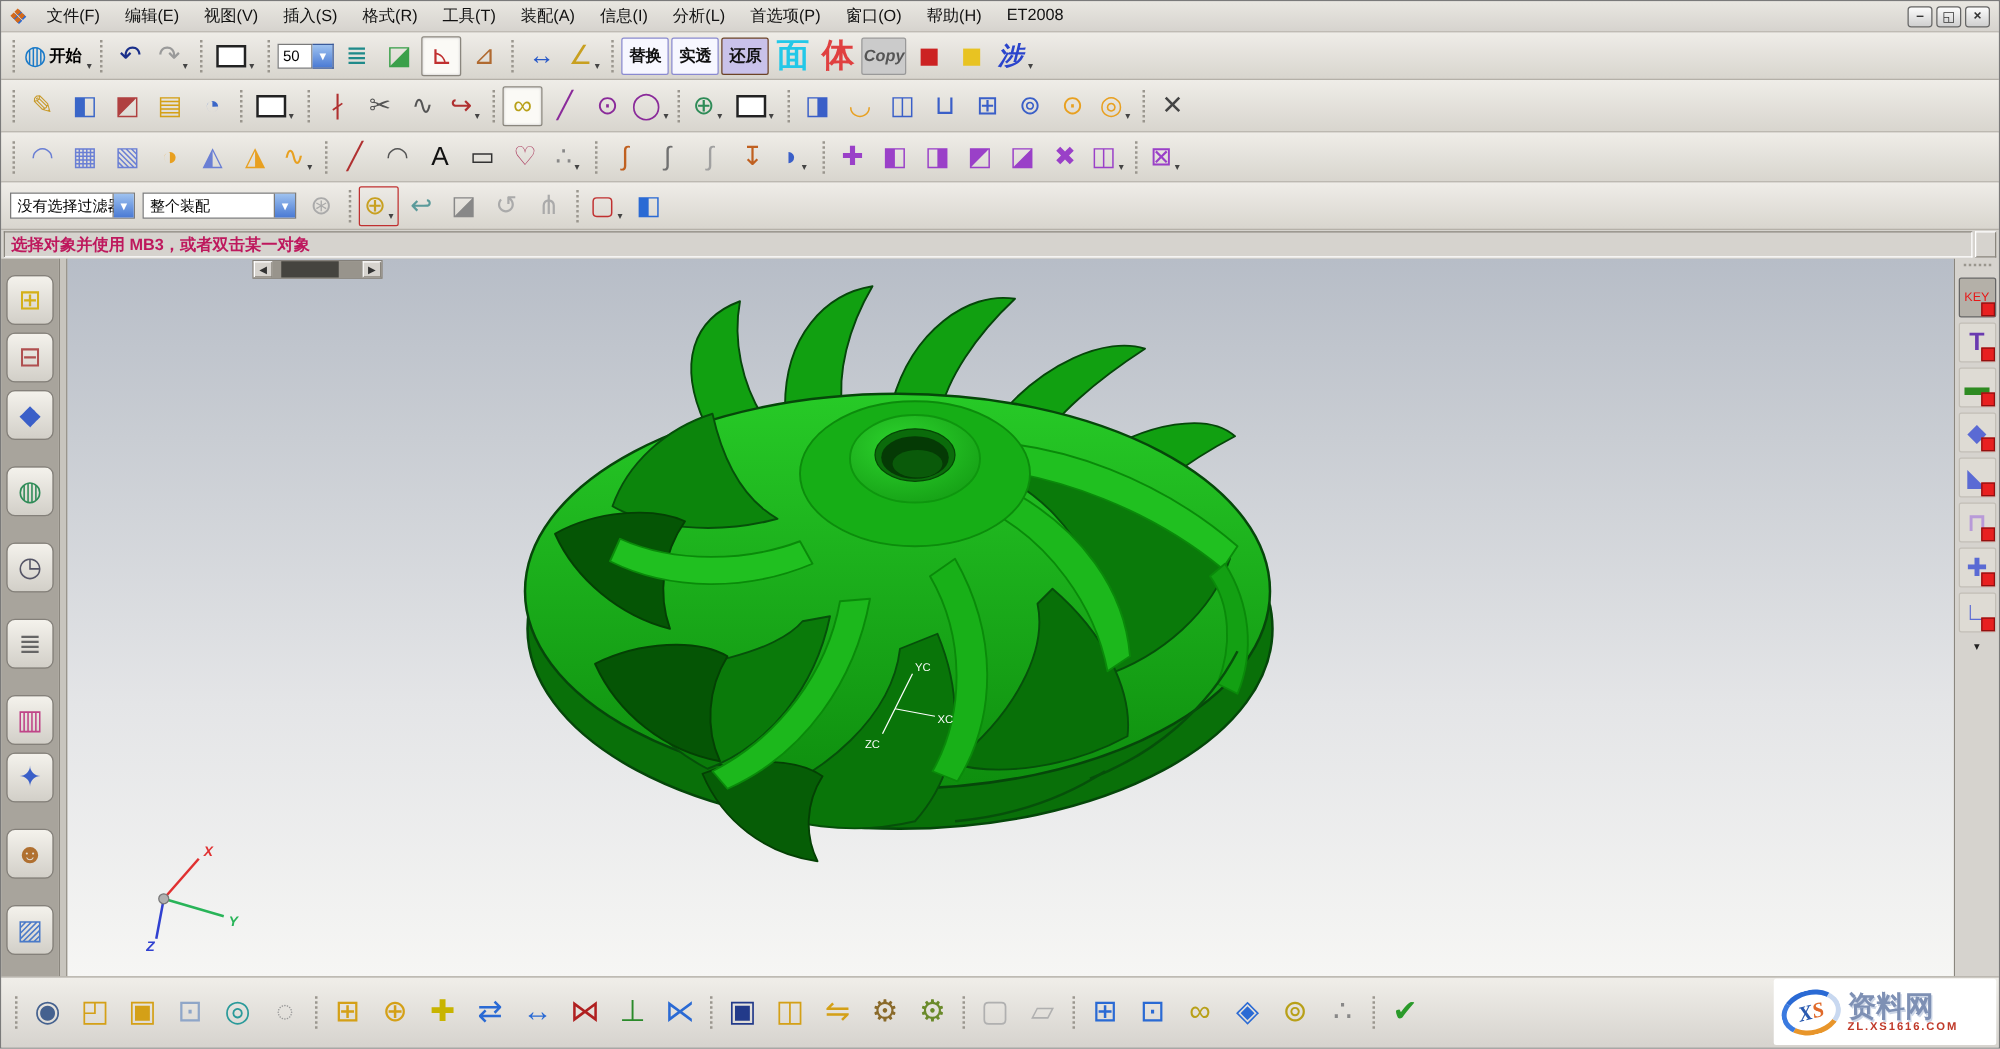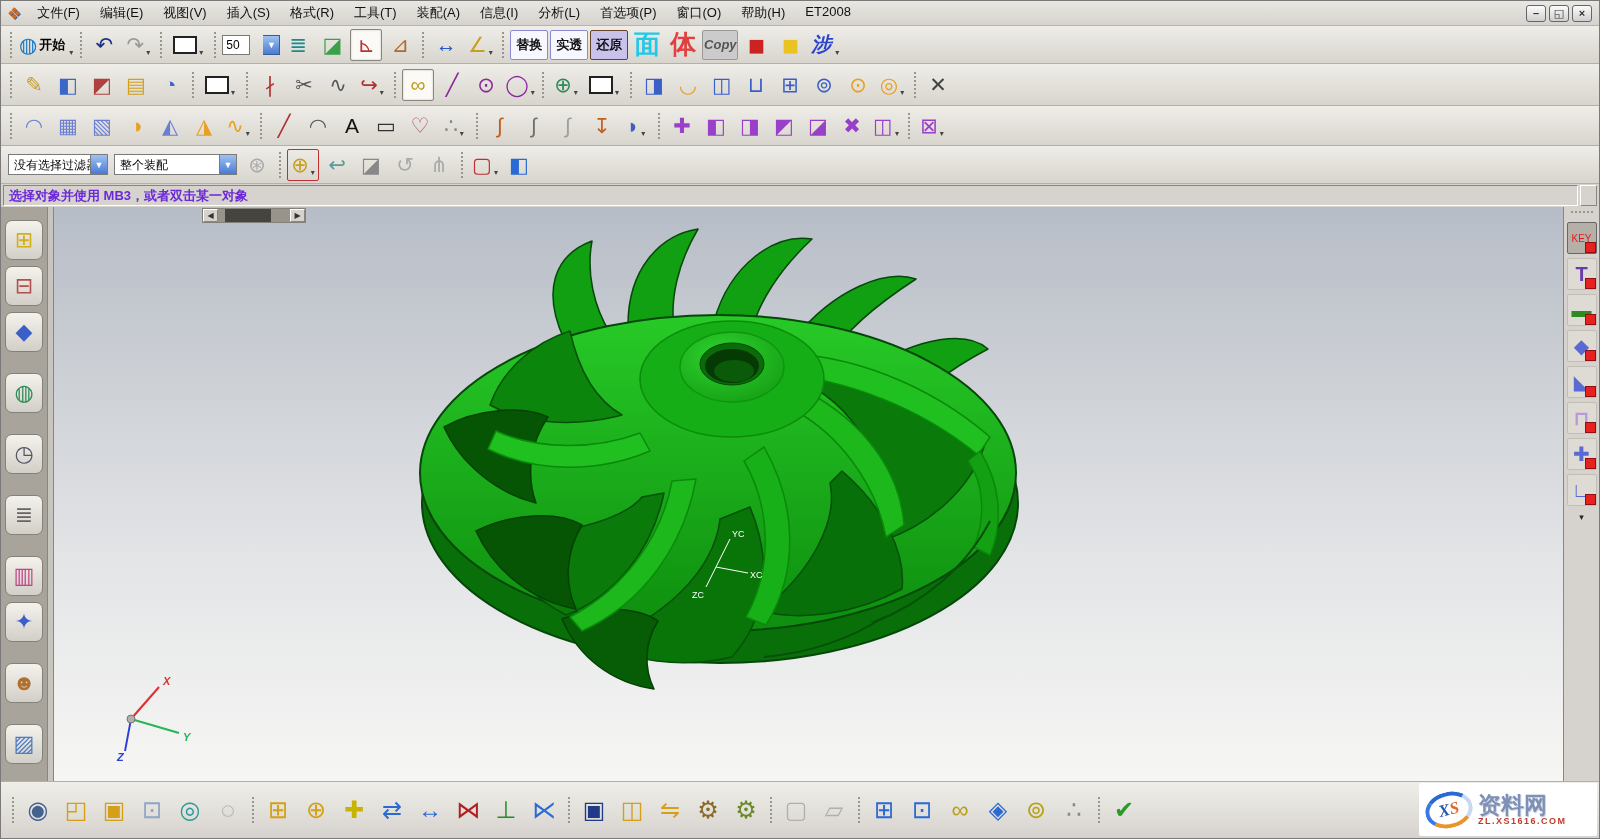--- a/index.html
+++ b/index.html
@@ -33,37 +33,37 @@
     font-size:14px; font-weight:bold; color:#111; }
   .pressed2 { background:#c9c2ea; border:1px solid #6b4226; }
   .cnbig { font-size:26px; font-weight:bold; min-width:34px; }
   .cnbig .lbl { font-size:26px; }
   .cnmed .lbl { font-size:20px; font-style:italic; }
   .copybtn { width:36px; height:30px; background:#cbcbcb; border:1px solid #999;
     font-size:11px; font-style:italic; font-weight:bold; color:#555; }
   .swatch { width:40px; }
   .swatch .glyph { width:24px; height:18px; background:#fff; border:2px solid #222; font-size:0; }
   .snap { border:1px solid #c03030; }
-  .combo2 { border:none;gap:13px; }
+  .combo2 { border:none; }
   .combo2 .cval { width:28px; height:20px; background:#fff; border:1px solid #7a7a7a;
     font-size:12px; display:flex; align-items:center; padding-left:3px; }
   .combo2 .cdd { width:17px; height:20px; background:linear-gradient(#9ec2f0,#4a7ad4); color:#fff;
     font-size:9px; display:flex; align-items:center; justify-content:center; border:1px solid #3a5a9a; border-left:none; }
 
   
   .combo { display:inline-flex; align-items:stretch; border:1px solid #7a7a7a; background:#fff;
     height:21px; margin:0 3px; }
   .combo .val { padding:2px 5px; font-size:12px; white-space:nowrap; }
   .combo .btn { width:17px; background:linear-gradient(#9ec2f0,#4a7ad4); color:#fff; font-size:9px;
     display:flex; align-items:center; justify-content:center; border-left:1px solid #7a7a7a; }
 
   
   .prompt-bar { height:23px; display:flex; align-items:stretch; background:#d6d3ce; padding:1px 2px; }
   .prompt-field { flex:1; border:1px solid; border-color:#8a867e #ffffff #ffffff #8a867e;
-    display:flex; align-items:center; padding-left:5px; font-size:13px; font-weight:bold; color:#6d28d9; }
+    display:flex; align-items:center; padding-left:5px; font-size:13px; font-weight:bold; color:#be185d; }
   .prompt-resize { width:17px; margin-left:2px; border:1px solid; border-color:#fff #8a867e #8a867e #fff;
     background:#d6d3ce; }
 
   
   .main { flex:1; display:flex; min-height:0; }
   .resource-bar { width:46px; background:#a8a49c; display:flex; flex-direction:column; align-items:center;
     padding-top:10px; }
   .rb-btn { width:38px; height:40px; margin:3px 0; flex:none; background:linear-gradient(#f4f2ec,#d2cfc8);
     border:1px solid #84807a; border-radius:7px; display:flex; align-items:center; justify-content:center; }
   .rb-btn .glyph { font-size:22px; }

